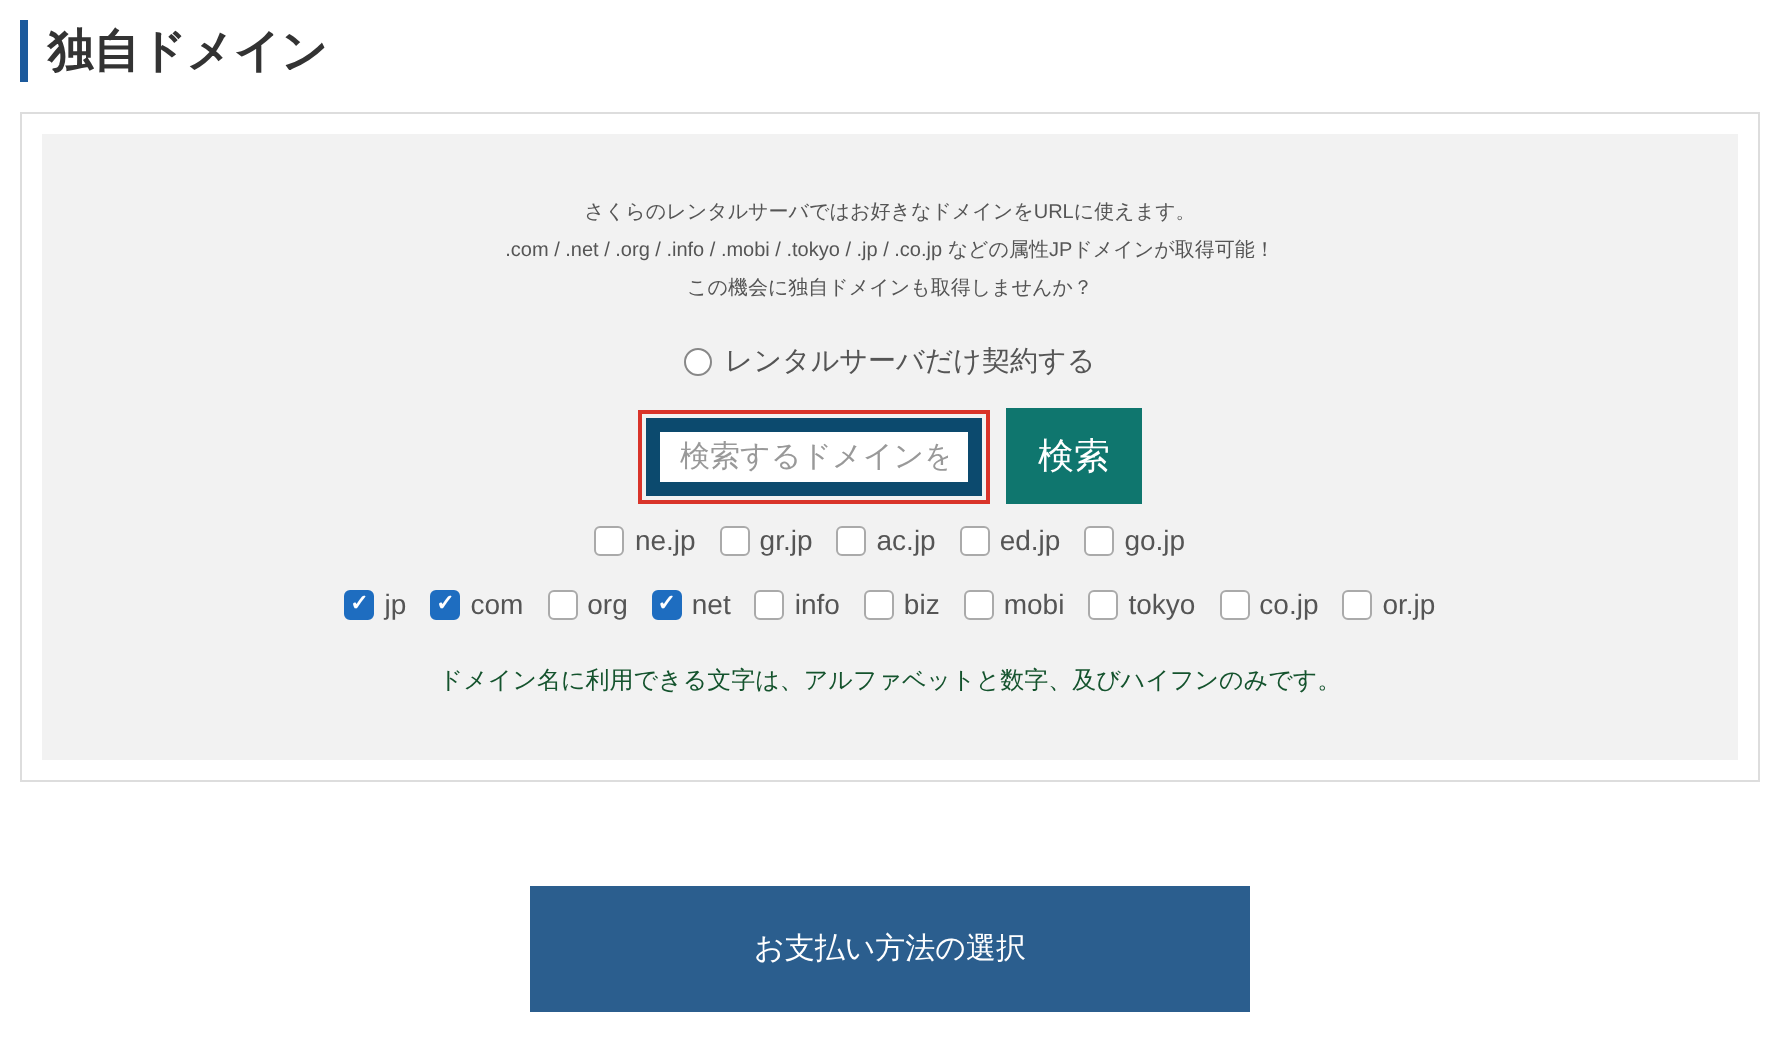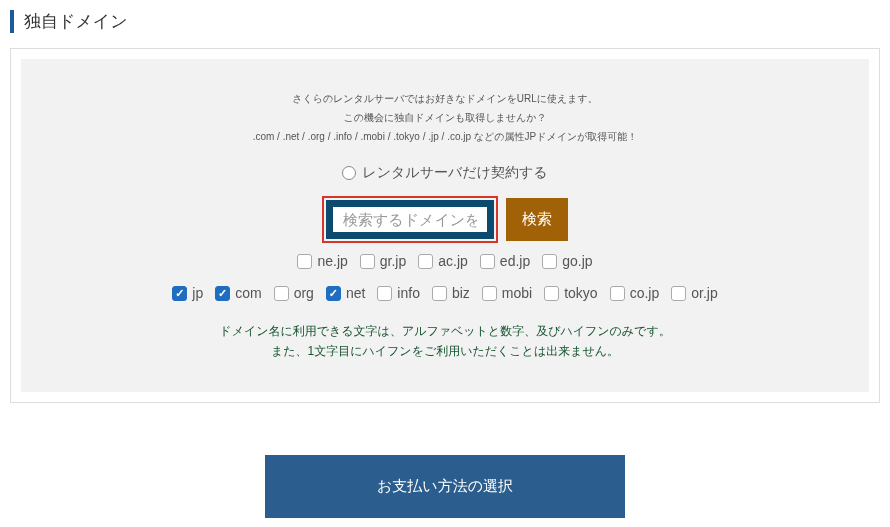--- a/index.html
+++ b/index.html
@@ -7,22 +7,22 @@
       font-family: -apple-system, BlinkMacSystemFont, "Hiragino Kaku Gothic Pro", "Meiryo", sans-serif;
       background: #ffffff;
       width: 890px;
       color: #333;
       font-size: 14px;
     }
     .section-header {
       border-left: 4px solid #1c5a9c;
       padding-left: 10px;
       margin: 10px 10px 15px 10px;
-      font-size: 17px;
-      font-weight: 400;
+      font-size: 23px;
+      font-weight: 700;
       color: #333;
     }
     .panel-outer {
       border: 1px solid #ddd;
       margin: 0 10px;
       padding: 10px;
     }
     .panel-inner {
       background: #f2f2f2;
       padding: 30px 20px;
@@ -77,25 +77,25 @@
     .search-input {
       width: 168px;
       padding: 4px 10px;
       font-size: 15px;
       border: 7px solid #0c4a6e;
       outline: none;
       color: #333;
     }
     .search-input::placeholder { color: #999; }
     .search-btn {
-      background: #a16207;
+      background: #0f766e;
       color: #fff;
       border: none;
       padding: 12px 16px;
-      font-size: 15px;
+      font-size: 18px;
       cursor: pointer;
     }
     .tld-row {
       display: flex;
       flex-wrap: wrap;
       justify-content: center;
       gap: 12px 12px;
       margin-top: 16px;
       font-size: 14px;
     }
@@ -146,22 +146,22 @@
   </style>
 </head>
 <body>
 
 <div class="section-header">独自ドメイン</div>
 
 <div class="panel-outer">
   <div class="panel-inner">
 
     <div class="desc-line">さくらのレンタルサーバではお好きなドメインをURLに使えます。</div>
+    <div class="desc-line">.com / .net / .org / .info / .mobi / .tokyo / .jp / .co.jp などの属性JPドメインが取得可能！</div>
     <div class="desc-line">この機会に独自ドメインも取得しませんか？</div>
-    <div class="desc-line">.com / .net / .org / .info / .mobi / .tokyo / .jp / .co.jp などの属性JPドメインが取得可能！</div>
 
     <div class="option-group">
       <label class="option-row">
         <span class="radio"></span>
         <span>レンタルサーバだけ契約する</span>
       </label>
     </div>
 
     <div class="search-row">
       <span class="search-input-wrap">
@@ -230,21 +230,20 @@
           <span>co.jp</span>
         </label>
       <label class="tld-item">
           <span class="checkbox"></span>
           <span>or.jp</span>
         </label>
     </div>
 
     <div class="note">
       <div>ドメイン名に利用できる文字は、アルファベットと数字、及びハイフンのみです。</div>
-      <div>また、1文字目にハイフンをご利用いただくことは出来ません。</div>
     </div>
 
   </div>
 </div>
 
 <div class="bottom-btn-wrap">
   <button class="bottom-btn">お支払い方法の選択</button>
 </div>
 
 </body></html>

